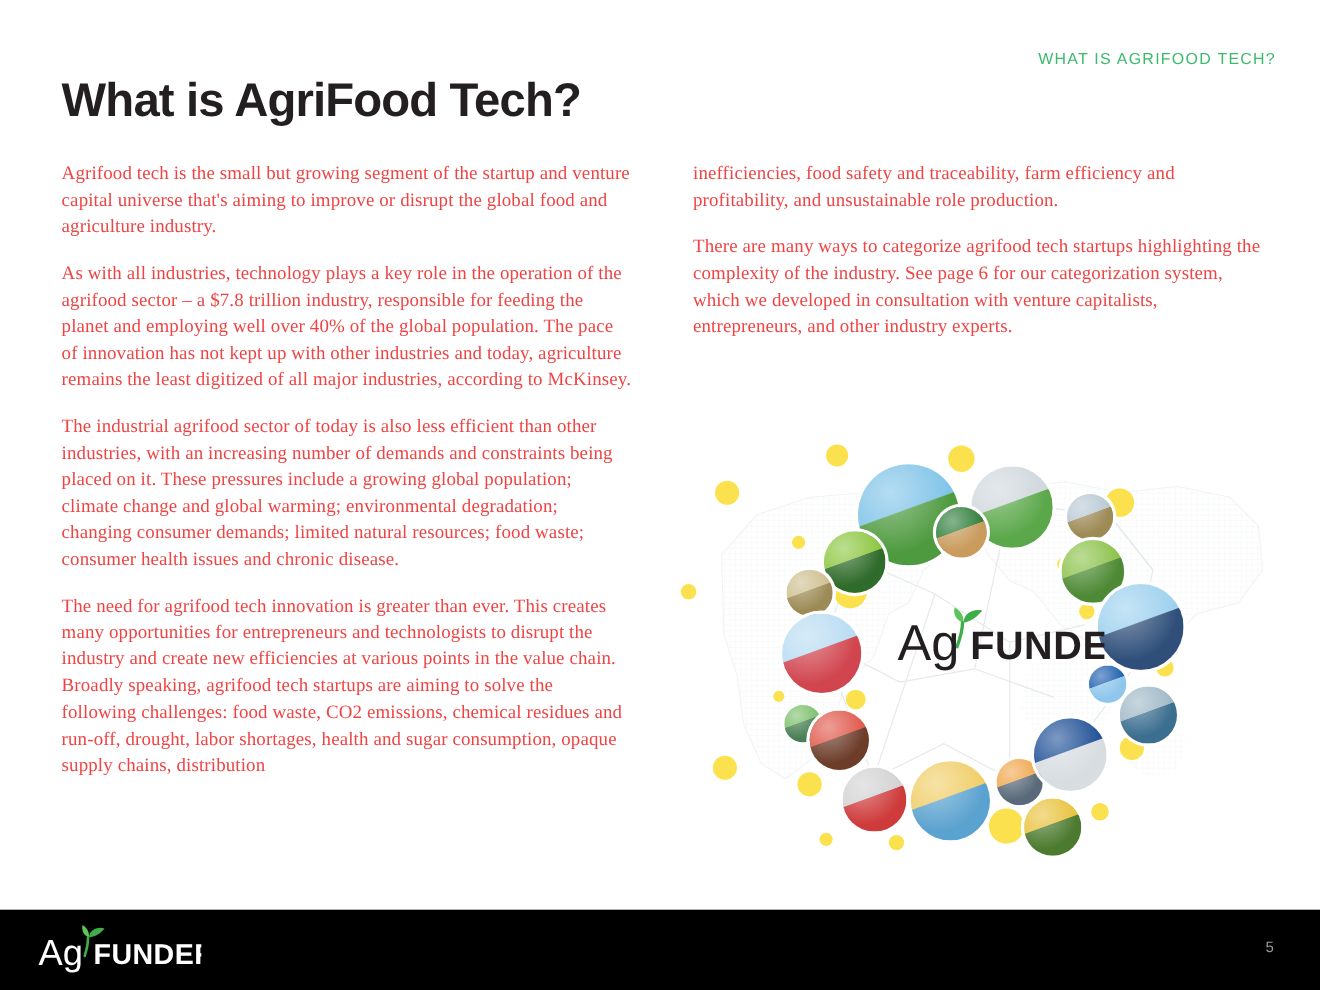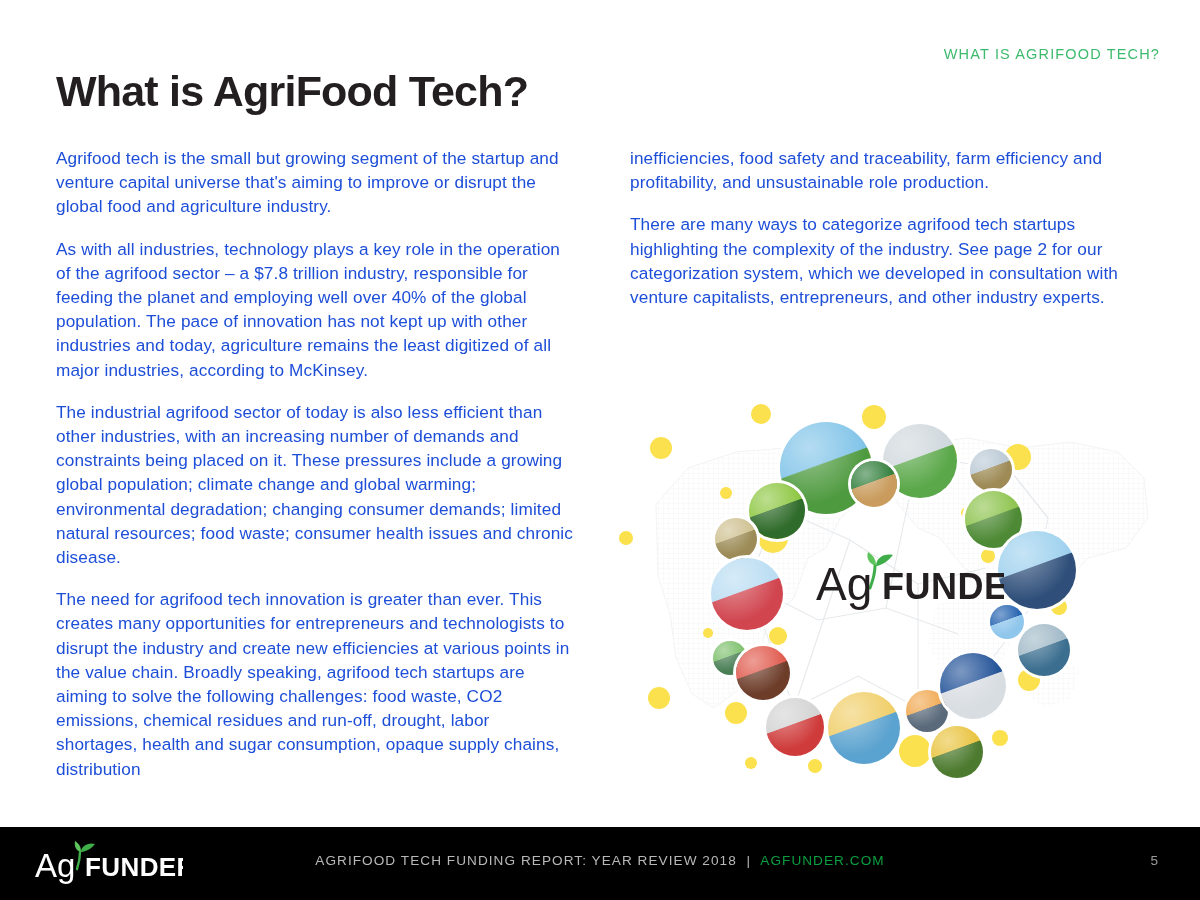--- a/index.html
+++ b/index.html
@@ -33,23 +33,24 @@
     letter-spacing:-0.8px;
   }
 
   
   .col{
     position:absolute;
     top:146px;
     width:520px;
     font-size:17.2px;
     line-height:24.2px;
-    color:#1d4ed8;
+    color:#ef4444;
     font-weight:300;
     letter-spacing:0.12px;
+    font-family:Liberation Serif, serif;
   }
   .col-left{ left:56px; width:518px; }
   .col-right{ left:630px; width:516px; }
   .col p{ margin-bottom:18px; }
   .col p:last-child{ margin-bottom:0; }
 
   
   .illustration{
     position:absolute;
     left:618px; top:408px;
@@ -121,21 +122,21 @@
 
 <div class="col col-left">
   <p>Agrifood tech is the small but growing segment of the startup and venture capital universe that's aiming to improve or disrupt the global food and agriculture industry.</p>
   <p>As with all industries, technology plays a key role in the operation of the agrifood sector – a $7.8 trillion industry, responsible for feeding the planet and employing well over 40% of the global population. The pace of innovation has not kept up with other industries and today, agriculture remains the least digitized of all major industries, according to McKinsey.</p>
   <p>The industrial agrifood sector of today is also less efficient than other industries, with an increasing number of demands and constraints being placed on it. These pressures include a growing global population; climate change and global warming; environmental degradation; changing consumer demands; limited natural resources; food waste; consumer health issues and chronic disease.</p>
   <p>The need for agrifood tech innovation is greater than ever. This creates many opportunities for entrepreneurs and technologists to disrupt the industry and create new efficiencies at various points in the value chain. Broadly speaking, agrifood tech startups are aiming to solve the following challenges: food waste, CO2 emissions, chemical residues and run-off, drought, labor shortages, health and sugar consumption, opaque supply chains, distribution</p>
 </div>
 
 <div class="col col-right">
   <p>inefficiencies, food safety and traceability, farm efficiency and profitability, and unsustainable role production.</p>
-  <p>There are many ways to categorize agrifood tech startups highlighting the complexity of the industry. See page 2 for our categorization system, which we developed in consultation with venture capitalists, entrepreneurs, and other industry experts.</p>
+  <p>There are many ways to categorize agrifood tech startups highlighting the complexity of the industry. See page 6 for our categorization system, which we developed in consultation with venture capitalists, entrepreneurs, and other industry experts.</p>
 </div>
 
 <div class="illustration">
 
   <svg class="worldmap" viewBox="0 0 566 364">
     <defs>
       <pattern id="grid" width="5" height="5" patternUnits="userSpaceOnUse">
         <path d="M5 0 L0 0 0 5" fill="none" stroke="#d8dde2" stroke-width="0.6"></path>
       </pattern>
       <clipPath id="mapclip">
@@ -290,20 +291,15 @@
       <g>
         <path d="M48,11 C48,5 55,1 62,3 C58,8 54,10 49,11 Z" fill="#3fae4a"></path>
         <path d="M48,11 C43,10 41,5 42,0 C47,3 48,7 48,11 Z" fill="#5cc45a"></path>
         <path d="M47,11 C47,16 46,22 44,28" stroke="#3fae4a" stroke-width="2.4" fill="none" stroke-linecap="round"></path>
       </g>
       <text x="2" y="36" font-family="'Liberation Sans', sans-serif" font-size="33" font-weight="400" fill="#ffffff">Ag</text>
       <text x="52" y="35" font-family="'Liberation Sans', sans-serif" font-size="26" font-weight="700" letter-spacing="0.4" fill="#ffffff">FUNDER</text>
     </svg>
   </div>
 
-  <div class="footer-center">
-    <span class="footer-report">AGRIFOOD TECH FUNDING REPORT: YEAR REVIEW 2018</span>
-    <span class="footer-sep">|</span>
-    <span class="footer-url">AGFUNDER.COM</span>
-  </div>
 
   <div class="footer-page">5</div>
 </div>
 
 </body></html>

